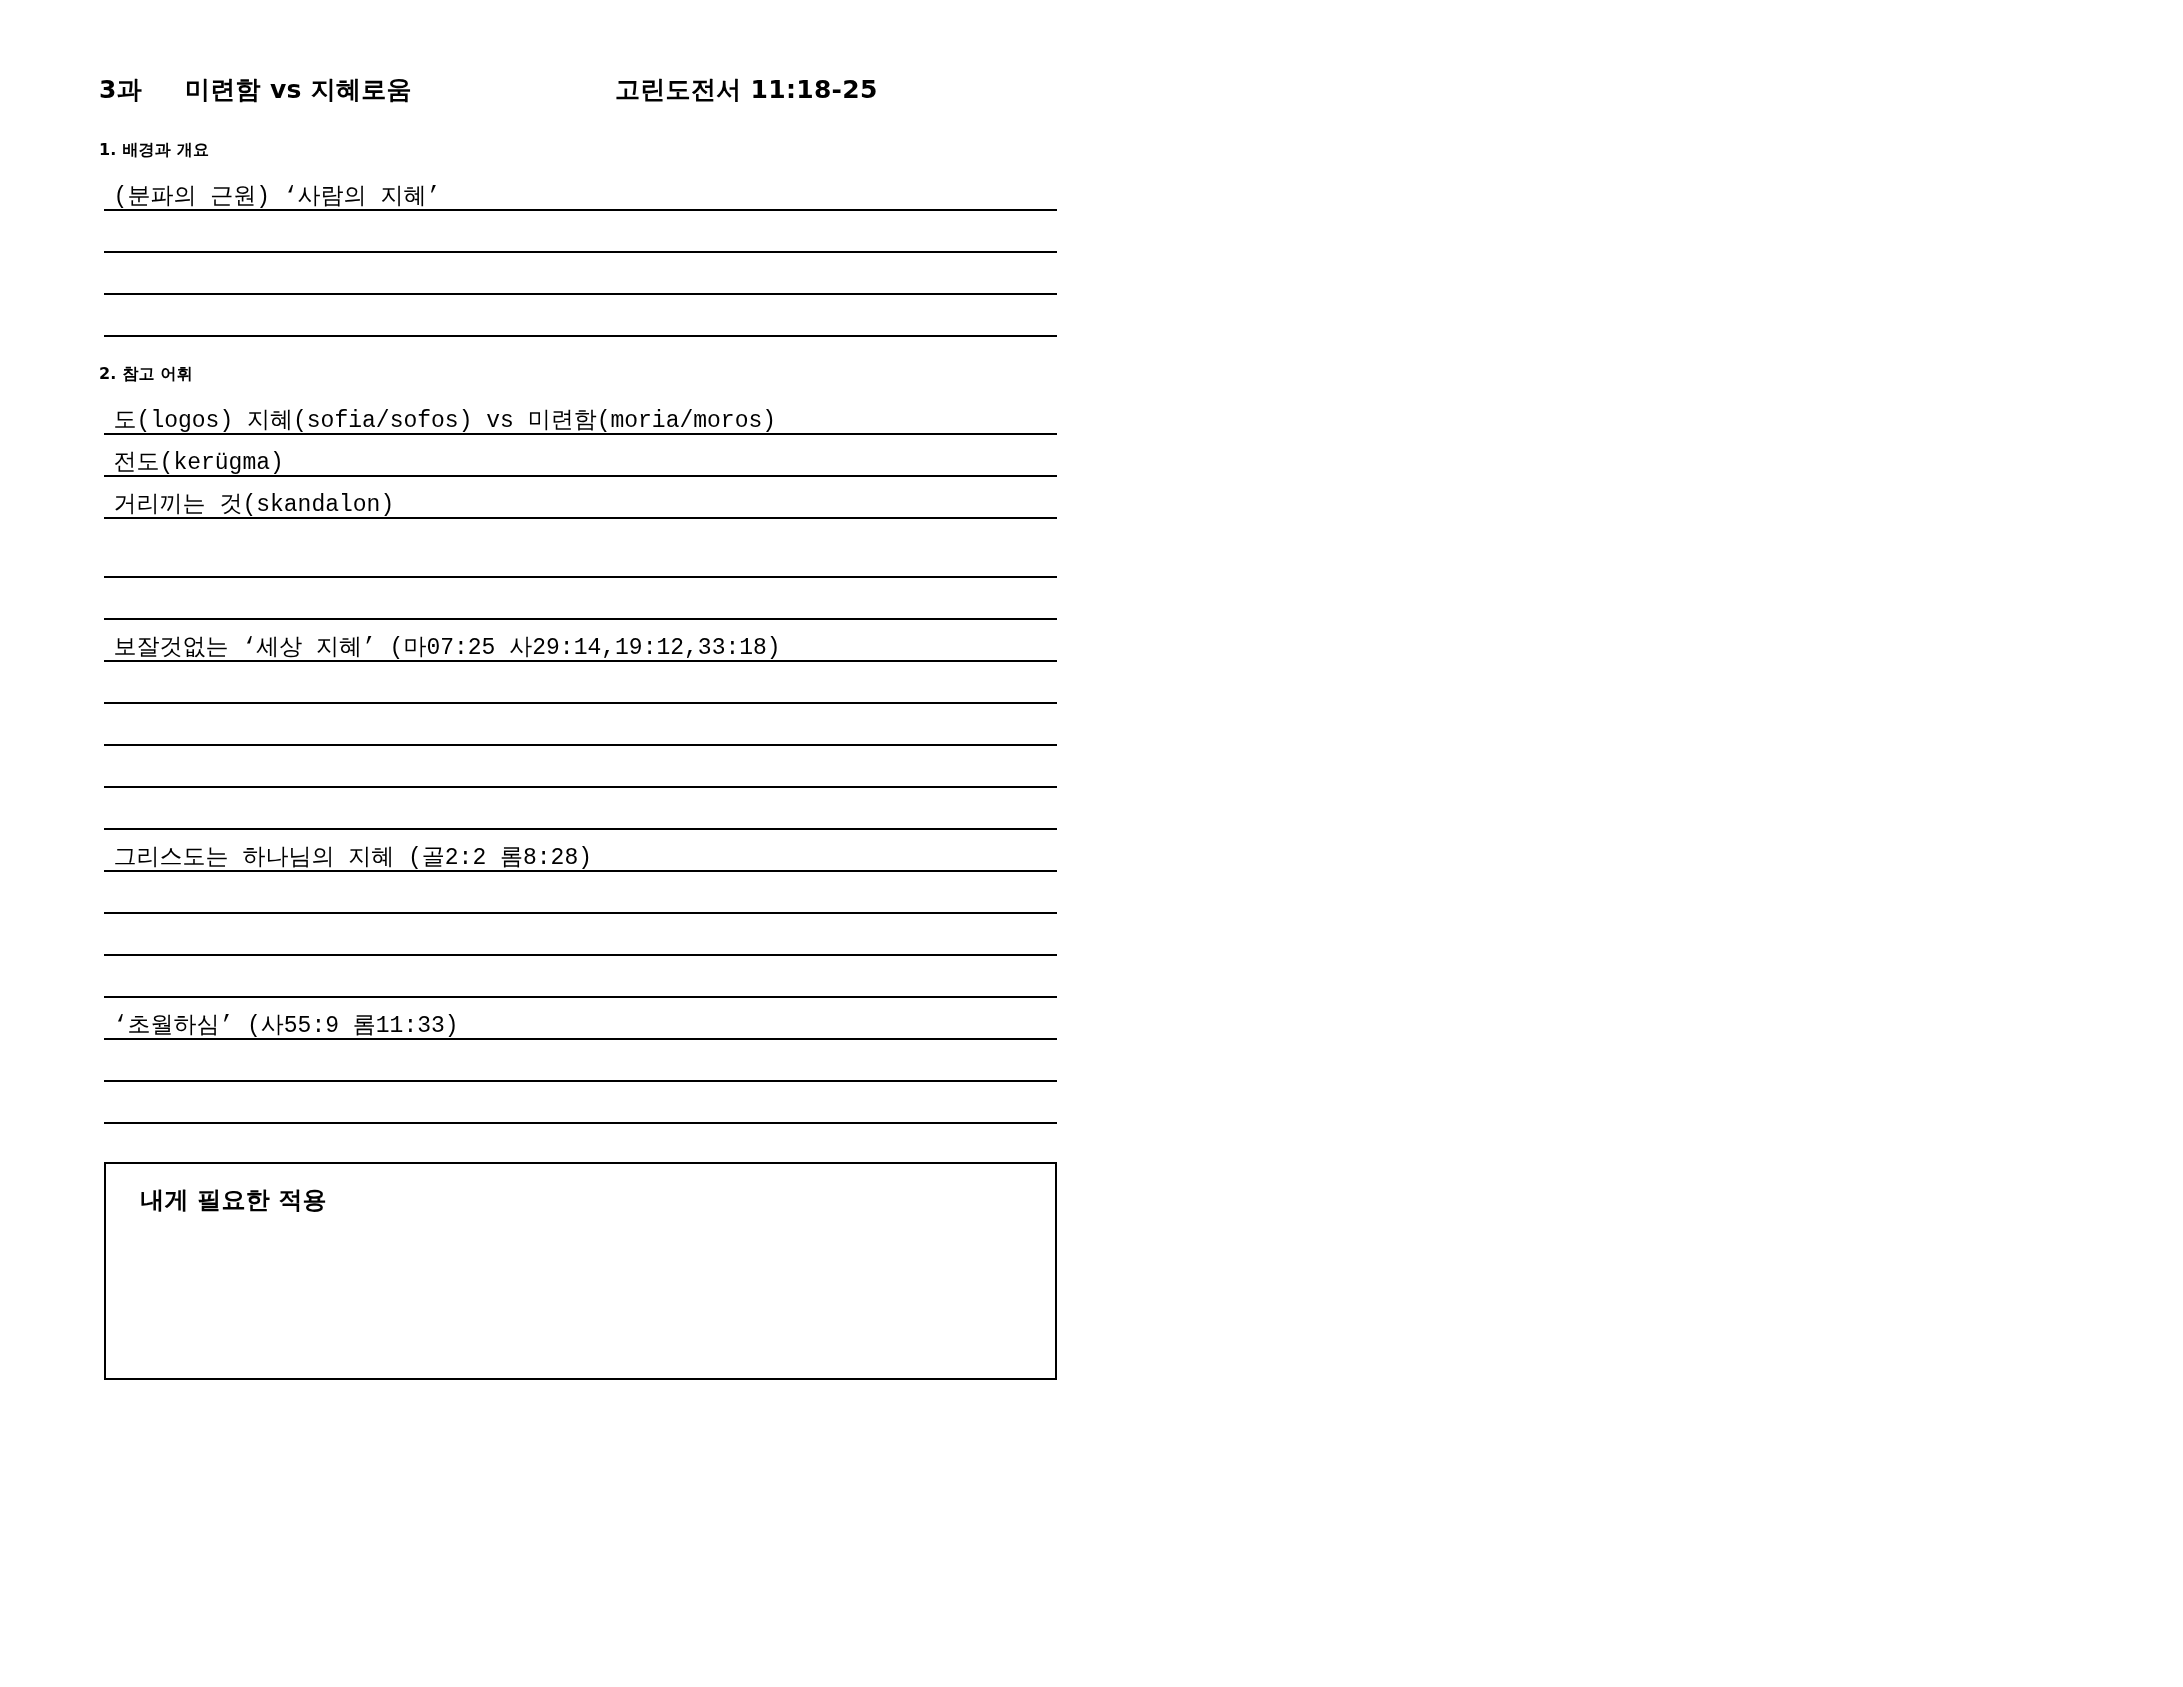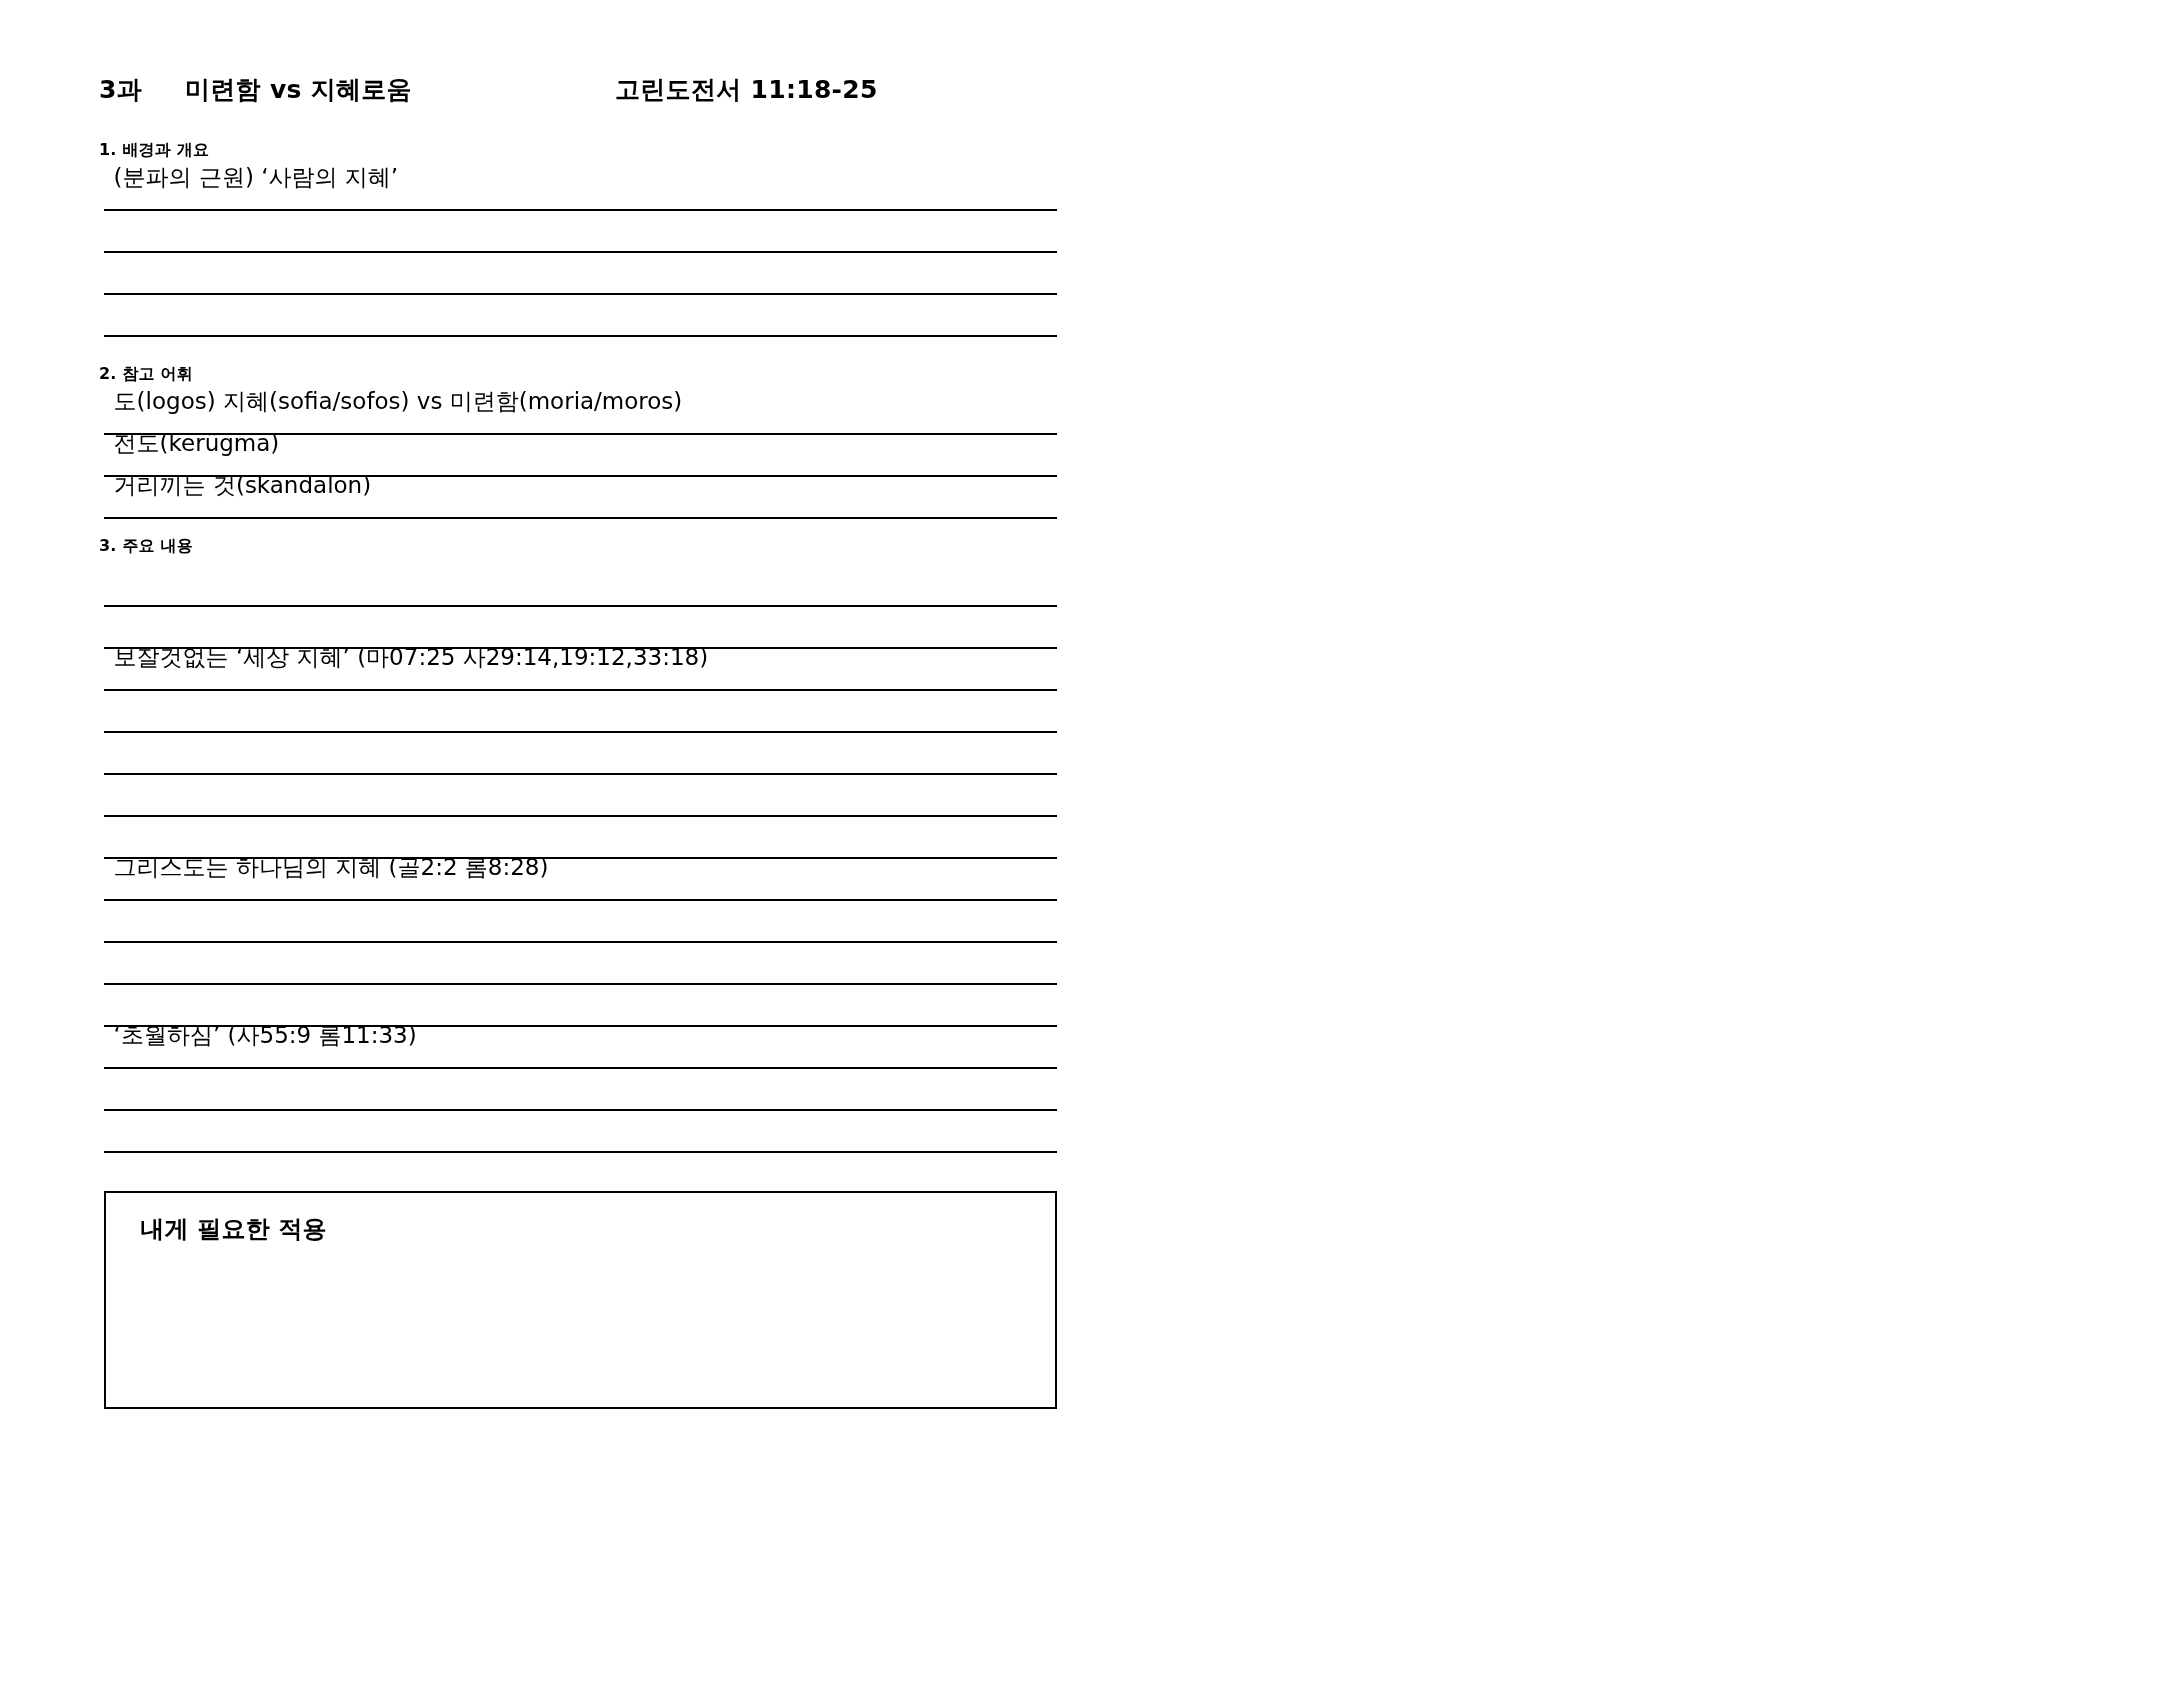--- a/index.html
+++ b/index.html
@@ -50,24 +50,25 @@
   }
   .line {
     position: relative;
     height: 42px;
     border-bottom: 2px solid #000000;
     box-sizing: border-box;
   }
   .line span {
     position: absolute;
     left: 9.3px;
-    bottom: 20px;
+    bottom: 0;
     font-size: 23px;
     line-height: 1;
     white-space: nowrap;
+    font-family: Liberation Mono, monospace;
   }
 
   .gap-sm { height: 17px; }
   .gap-md { height: 26.5px; }
 
   
   .app-box {
     width: 953px;
     height: 218px;
     margin-left: 5.3px;
@@ -118,21 +119,20 @@
         </div>
       <div class="line">
           <span>거리끼는 것(skandalon)</span>
         </div>
     </div>
   </div>
 
   <div class="gap-sm"></div>
 
   <div class="section">
-    <div class="section-heading">3. 주요 내용</div>
     <div class="lines">
       <div class="line blank"></div>
       <div class="line blank"></div>
       <div class="line">
           <span>보잘것없는 ‘세상 지혜’ (마07:25 사29:14,19:12,33:18)</span>
         </div>
       <div class="line blank"></div>
       <div class="line blank"></div>
       <div class="line blank"></div>
       <div class="line blank"></div>

